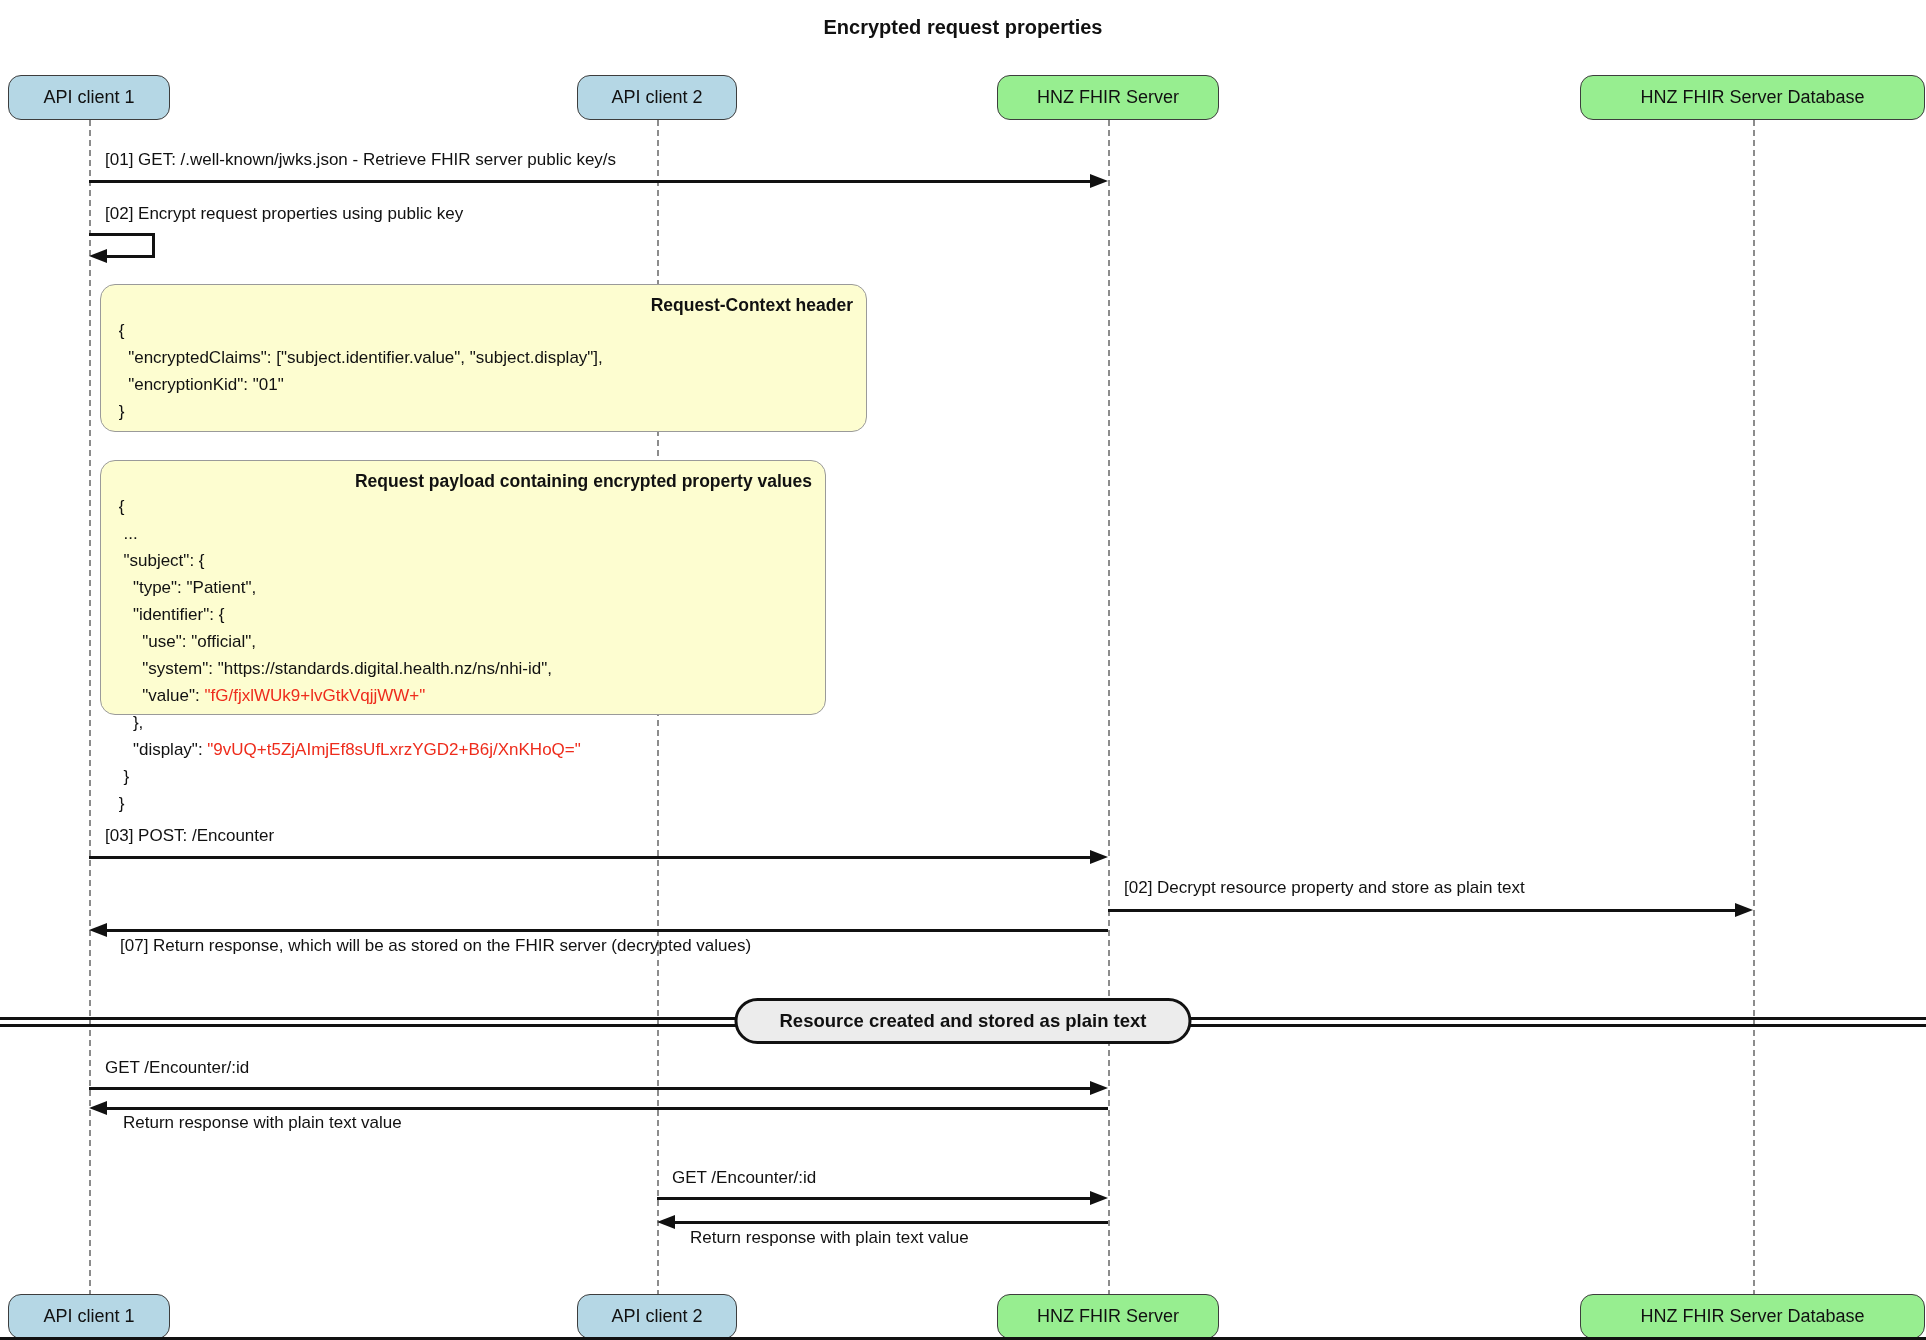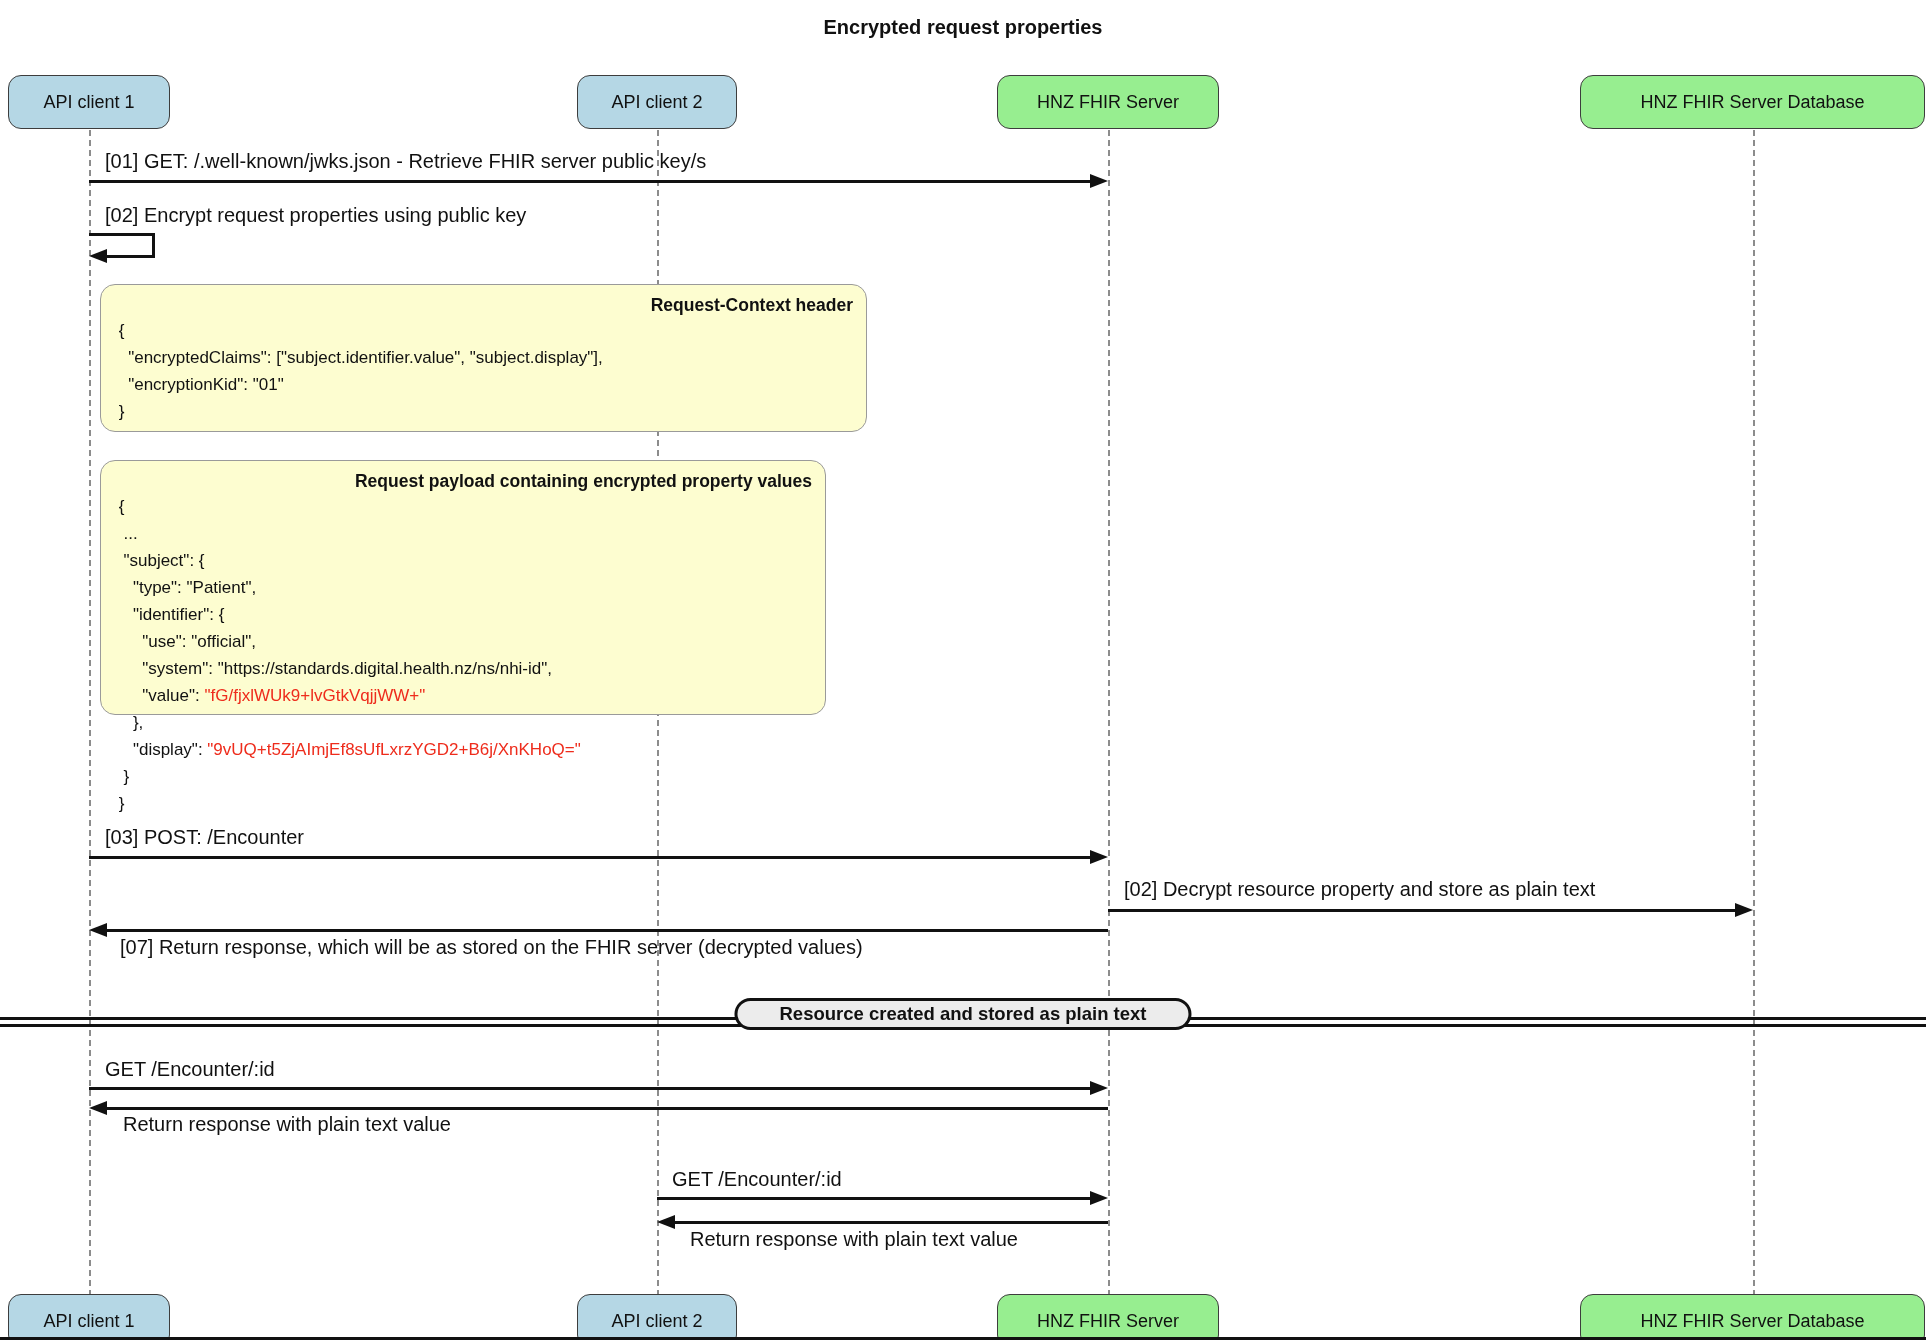--- a/index.html
+++ b/index.html
@@ -11,50 +11,50 @@
   body{
     width:1926px;height:1340px;position:relative;background:#ffffff;
     font-family:"Liberation Sans","DejaVu Sans",sans-serif;color:var(--ink);
     overflow:hidden;
   }
   .title{
     position:absolute;top:16px;left:0;width:100%;text-align:center;
     font-size:20px;font-weight:bold;
   }
   .actor{
-    position:absolute;height:54px;border:1.6px solid #3d3d3d;border-radius:13px;
+    position:absolute;height:45px;border:1.6px solid #3d3d3d;border-radius:13px;
     display:flex;align-items:center;justify-content:center;
     font-size:18px;white-space:nowrap;
   }
   .actor.client{background:var(--client);}
   .actor.server{background:var(--server);}
   .lifeline{
     position:absolute;top:120px;height:1176px;width:0;
     border-left:2px dashed var(--lifeline);
   }
-  .mlabel{position:absolute;font-size:20px;white-space:nowrap;}
+  .mlabel{position:absolute;font-size:17px;white-space:nowrap;}
   .mline{position:absolute;height:3px;background:var(--ink);}
   .vline{position:absolute;width:3px;background:var(--ink);}
   .head-r{position:absolute;width:0;height:0;
     border-top:7px solid transparent;border-bottom:7px solid transparent;
     border-left:18px solid var(--ink);}
   .head-l{position:absolute;width:0;height:0;
     border-top:7px solid transparent;border-bottom:7px solid transparent;
     border-right:18px solid var(--ink);}
   .note{
     position:absolute;background:var(--note);border:1.5px solid #9a9a9a;
     border-radius:15px;padding:8px 13px;font-size:17px;
   }
   .note .note-title{font-weight:bold;font-size:17.5px;line-height:24px;text-align:right;}
   .json-line{white-space:pre;line-height:27px;}
   .enc{color:var(--red);}
   .divider-line{position:absolute;left:0;width:1926px;height:3px;background:var(--ink);}
   .divider-pill{
     position:absolute;top:998px;left:50%;transform:translateX(-50%);
-    height:32px;background:var(--divider);border:3.5px solid var(--ink);
+    height:46px;background:var(--divider);border:3.5px solid var(--ink);
     border-radius:25px;display:flex;align-items:center;justify-content:center;
     padding:0 42px;font-size:18.5px;font-weight:bold;white-space:nowrap;
   }
   .bottom-rule{position:absolute;left:0;top:1337px;width:1926px;height:3px;background:var(--ink);}
 </style>
 </head>
 <body>
 
 <div class="title">Encrypted request properties</div>
 

